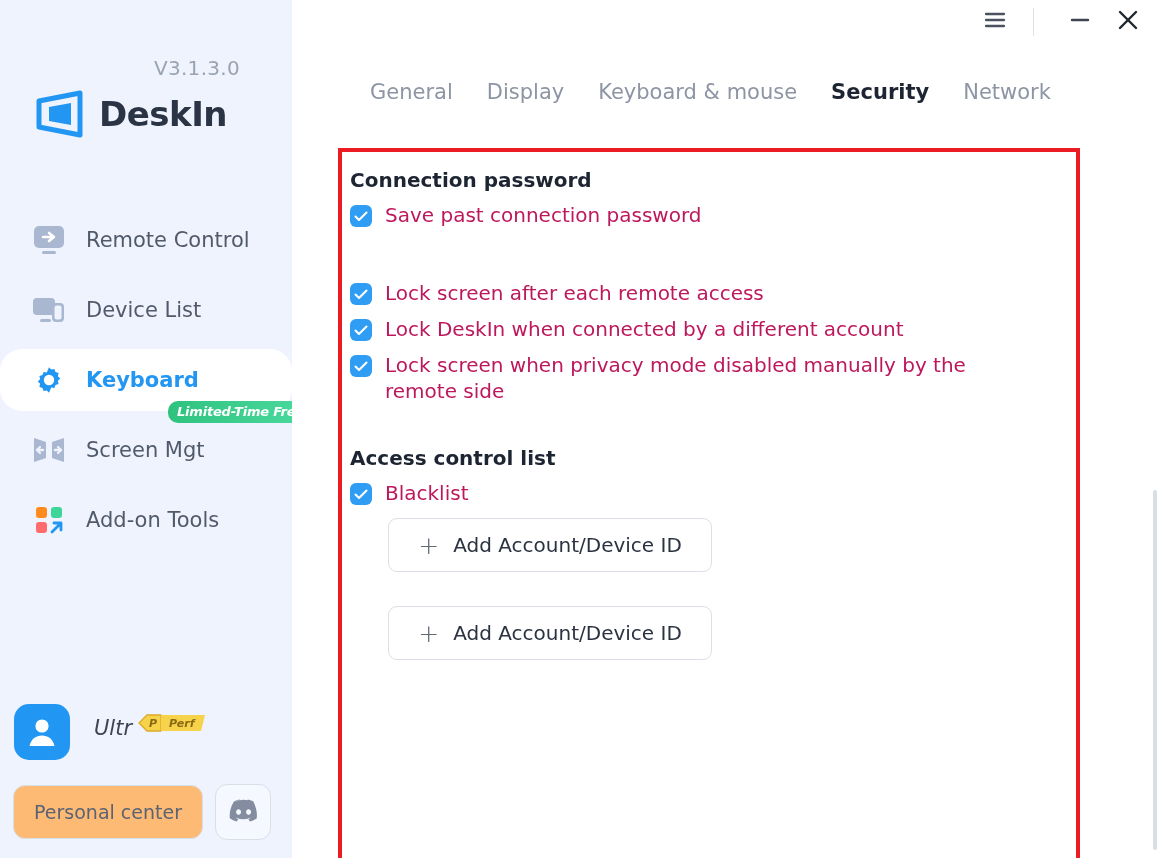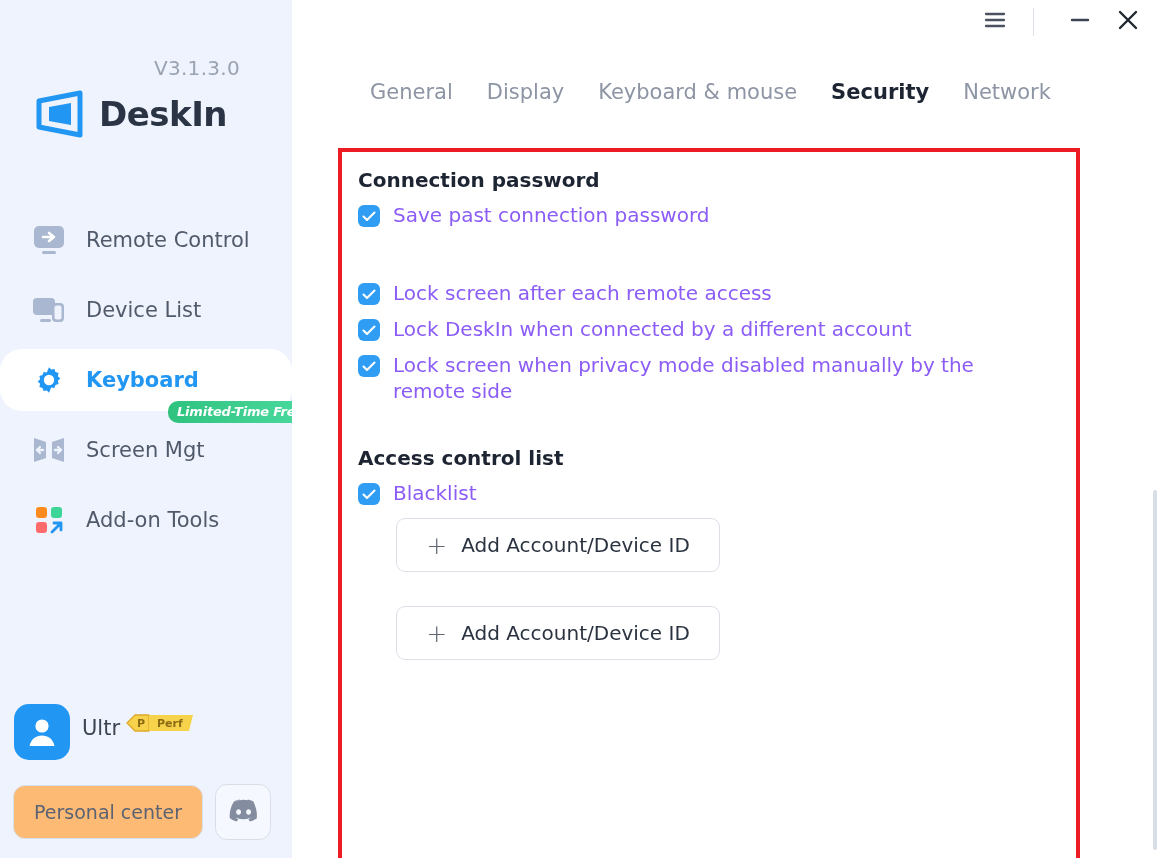--- a/index.html
+++ b/index.html
@@ -60,21 +60,21 @@
     position: absolute; left: 168px; top: -14px;
     background: linear-gradient(100deg,#2ec27e,#4ddba0);
     color: #fff; font-size: 13px; font-style: italic; font-weight: bold;
     padding: 3px 9px 4px; border-radius: 10px;
     white-space: nowrap; letter-spacing: -.2px;
   }
 
   
   .user {
     position: absolute; left: 14px; bottom: 98px;
-    display: flex; align-items: flex-start; gap: 12px;
+    display: flex; align-items: flex-start; gap: 24px; font-style: italic;
   }
   .avatar {
     width: 56px; height: 56px; border-radius: 15px;
     background: #2196f3; display: flex; align-items: center; justify-content: center;
   }
   .uname { font-size: 21px; color: #3c4452; line-height: 1; margin-top: 4px; }
   .perf-badge { margin-top: 7px; display: inline-block; }
 
   .bottom-row {
     position: absolute; left: 13px; bottom: 18px;
@@ -109,41 +109,41 @@
   .tab { font-size: 21px; color: #8d95a4; white-space: nowrap; }
   .tab.active { color: #1d2432; font-weight: bold; }
 
   .redbox {
     position: absolute; left: 46px; top: 148px;
     width: 742px; height: 710px;
     border: 4px solid #ec1c24;
     border-bottom: none;
   }
   .panel {
-    position: absolute; left: 42px; top: 152px;
+    position: absolute; left: 34px; top: 152px;
     width: 734px; height: 706px;
     overflow: hidden;
   }
   .content { padding: 16px 22px 0 24px; }
 
   .sec-title {
     font-size: 20px; font-weight: bold; color: #1d2432;
     margin: 0 0 8px 0;
   }
   .gap-lg { height: 32px; }
   .gap-md { height: 22px; }
 
   .chk-row { display: flex; align-items: flex-start; gap: 13px; margin: 10px 0; }
   .chk {
     width: 22px; height: 22px; border-radius: 6px; background: #2f9df4;
     flex: 0 0 22px; display: flex; align-items: center; justify-content: center;
     margin-top: 3px;
   }
   .chk svg { display: block; }
-  .chk-label { font-size: 20px; color: #8b5cf6; line-height: 1.3; max-width: 660px; }
+  .chk-label { font-size: 20px; color: #be185d; line-height: 1.3; max-width: 660px; }
 
   .add-btn {
     margin: 12px 0 0 38px;
     width: 324px; height: 54px;
     border: 1px solid #dcdfe6; border-radius: 9px; background: #fff;
     display: flex; align-items: center; justify-content: center; gap: 14px;
     font-size: 20px; color: #2b3340;
   }
   .plus { font-size: 25px; color: #606876; line-height: 1; font-weight: 300; }
 

